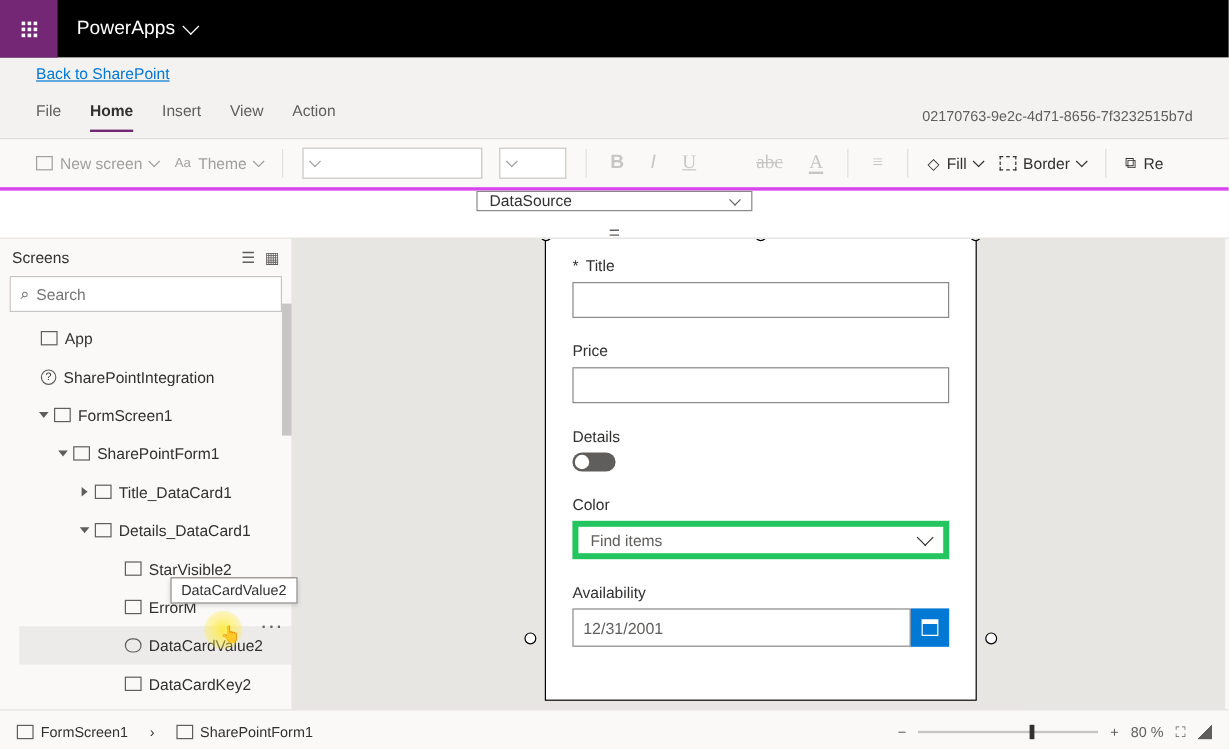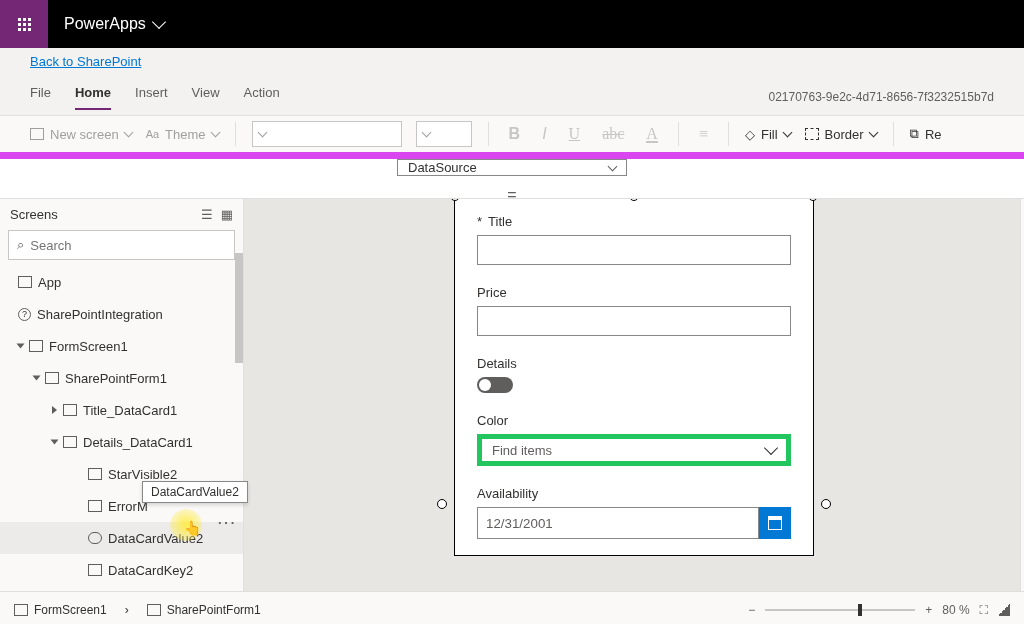--- a/index.html
+++ b/index.html
@@ -13,62 +13,62 @@
 .chev-down { width:10px; height:10px; border-right:1.5px solid #fff; border-bottom:1.5px solid #fff; transform:rotate(45deg); margin-top:-4px; }
 
 .topband { background:#f3f2f1; padding:6px 30px 0 30px; }
 .backlink { color:#0078d4; font-size:13px; text-decoration:underline; display:inline-block; margin-bottom:10px; cursor:pointer; }
 .menurow { display:flex; align-items:center; justify-content:space-between; height:36px; }
 .menus { display:flex; gap:24px; }
 .menu-item { color:#605e5c; cursor:pointer; }
 .menu-item.active { color:#323130; font-weight:600; border-bottom:2px solid #742774; padding-bottom:8px;text-align:center; }
 .filename { color:#605e5c; font-size:12px; }
 
-.toolbar { height:44px; border-top:1px solid #e1dfdd; border-bottom:7px solid #d946ef; background:#faf9f8; display:flex; align-items:center; padding:0 30px; gap:14px; color:#a19f9d; }
+.toolbar { height:44px; border-top:1px solid #e1dfdd; border-bottom:3px solid #d946ef; background:#faf9f8; display:flex; align-items:center; padding:0 30px; gap:14px; color:#a19f9d; }
 .tb-btn { display:flex; align-items:center; gap:6px; cursor:pointer; font-size:13px; }
 .icon-box { width:14px; height:12px; border:1px solid currentColor; }
 .small-chev { width:7px; height:7px; border-right:1px solid currentColor; border-bottom:1px solid currentColor; transform:rotate(45deg); margin-top:-3px; }
 .dd-box { border:1px solid #c8c6c4; height:26px; display:flex; align-items:center; padding:0 6px; background:#fff; }
 .dd-box.w1 { width:150px; } .dd-box.w2 { width:56px; }
 .sep-v { width:1px; height:24px; background:#e1dfdd; margin:0 2px; }
 .fmt { font-size:16px; font-family:"Times New Roman",serif; color:#c8c6c4; cursor:default; padding:0 4px; }
-.fmt.u { text-decoration:underline; } .fmt.s { text-decoration:line-through; }
+.fmt.u { text-decoration:underline; } .fmt.s { text-decoration:line-through;margin-left:28px; }
 
 .formulabar { height:40px; background:#fff; border-bottom:1px solid #e1dfdd; display:flex; align-items:center; padding:0 30px; gap:10px;flex-direction:column; }
 .prop-dd { border:1px solid #8a8886; height:28px; width:230px; display:flex; align-items:center; justify-content:space-between; padding:0 10px; background:#fff; cursor:pointer; }
 .eq { font-size:16px; color:#605e5c; }
 .fx-area { display:flex; align-items:center; border-left:1px solid #e1dfdd; height:100%; flex:1; }
 .fx { font-style:italic; font-family:serif; font-size:15px; color:#605e5c; padding:0 8px; display:flex; align-items:center; gap:4px;justify-content:center; }
 .formula-text { font-family:Consolas,monospace; color:#1d4ed8; font-size:14px; padding-left:8px; }
 
 .workspace { display:flex; height:calc(624px - 48px - 36px - 28px - 44px - 40px - 36px); }
 
 .leftpanel { width:244px; background:#faf9f8; border-right:1px solid #e1dfdd; display:flex; flex-direction:column; position:relative; }
 .lp-head { display:flex; align-items:flex-start; justify-content:space-between; padding:8px 10px; }
 .lp-title { font-size:13px; }
 .lp-icons { display:flex; gap:8px; color:#605e5c; }
 .lp-search { margin:0 8px 6px 8px; border:1px solid #c8c6c4; height:30px; display:flex; align-items:center; padding:0 8px; background:#fff; gap:6px; color:#605e5c; }
 .lp-search input { border:none; outline:none; width:100%; font-size:13px; }
 .tree { overflow-y:auto; flex:1; }
-.node { display:flex; align-items:center; height:32px; gap:6px; cursor:pointer; padding-right:8px; }
+.node { display:flex; align-items:center; height:32px; gap:6px; cursor:pointer; padding-right:8px;margin-left:16px; }
 .node.selected { background:#edebe9; }
 .pad1 { padding-left:18px; } .pad2 { padding-left:34px; } .pad3 { padding-left:52px; } .pad5 { padding-left:88px; }
 .tri { width:0; height:0; border-left:5px solid #605e5c; border-top:4px solid transparent; border-bottom:4px solid transparent; }
 .tri.open { transform:rotate(90deg); }
 .node-icon { width:14px; height:12px; border:1px solid #605e5c; flex-shrink:0; }
 .node-icon.q { border-radius:50%; width:13px; height:13px; display:flex; align-items:center; justify-content:center; font-size:9px; }
 .node-label { white-space:nowrap; overflow:hidden; text-overflow:ellipsis; }
 .tooltip { position:absolute; background:#fff; border:1px solid #8a8886; padding:3px 8px; font-size:12px; top:282px; left:142px; box-shadow:0 2px 4px rgba(0,0,0,.15); z-index:5; }
 .highlight-dot { position:absolute; width:32px; height:32px; border-radius:50%; background:radial-gradient(rgba(255,235,59,.9),rgba(255,235,59,0)); top:310px; left:170px; z-index:4; pointer-events:none; }
 .cursor-ptr { position:absolute; top:321px; left:184px; z-index:6; font-size:14px; pointer-events:none; }
 .more-dots { position:absolute; top:316px; left:218px; color:#605e5c; letter-spacing:2px; font-weight:bold; z-index:3; }
 .scrollthumb { position:absolute; right:0; top:54px; width:8px; height:110px; background:#c8c6c4; }
 
 .canvas { flex:1; background:#e8e6e3; position:relative; overflow:hidden; }
-.form-card { position:absolute; left:210px; top:-4px; width:360px; background:#fff; border:1px solid #000; padding:18px 22px 16px 22px; }
+.form-card { position:absolute; left:210px; top:-4px; width:360px; background:#fff; border:1px solid #000; padding:18px 22px 44px 22px; }
 .sel-handle { position:absolute; width:10px; height:10px; background:#fff; border:1px solid #000; border-radius:50%; }
 .fc-label { font-size:13px; margin-bottom:6px; color:#323130; }
 .req { color:#323130; margin-right:6px; }
 .fc-input { width:100%; height:30px; border:1px solid #8a8886; padding:0 8px; background:#fff; }
 .field-block { margin-bottom:20px; }
 .toggle { width:36px; height:16px; border-radius:8px; background:#605e5c; position:relative; cursor:pointer; }
 .toggle::after { content:""; position:absolute; left:2px; top:2px; width:12px; height:12px; border-radius:50%; background:#fff; }
 .select-row { display:flex; align-items:center; justify-content:space-between; border:5px solid #22c55e; height:32px; padding:0 10px; cursor:pointer; }
 .select-row .chev-down { border-color:#323130; width:10px; height:10px; }
 .date-row { display:flex; }

